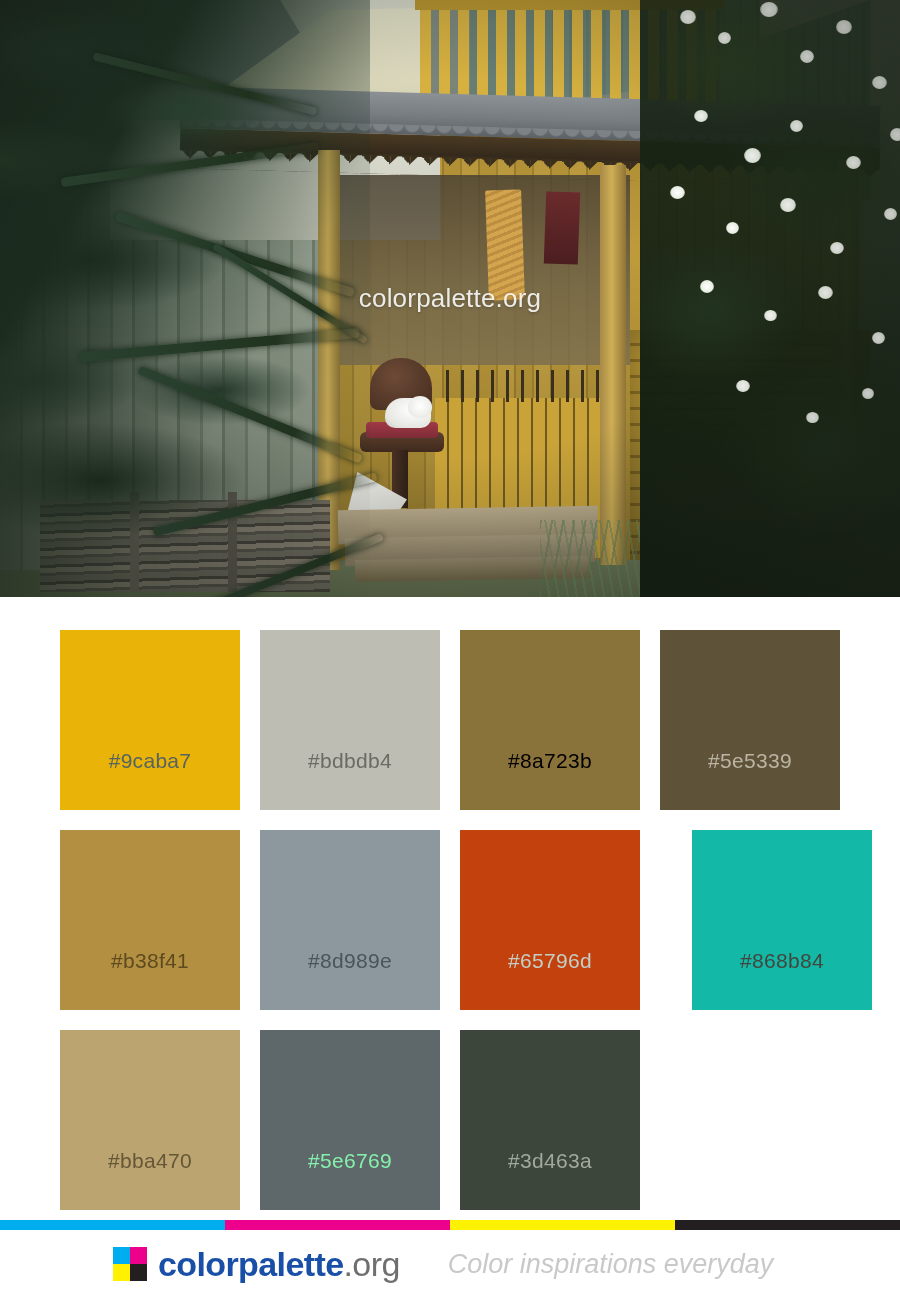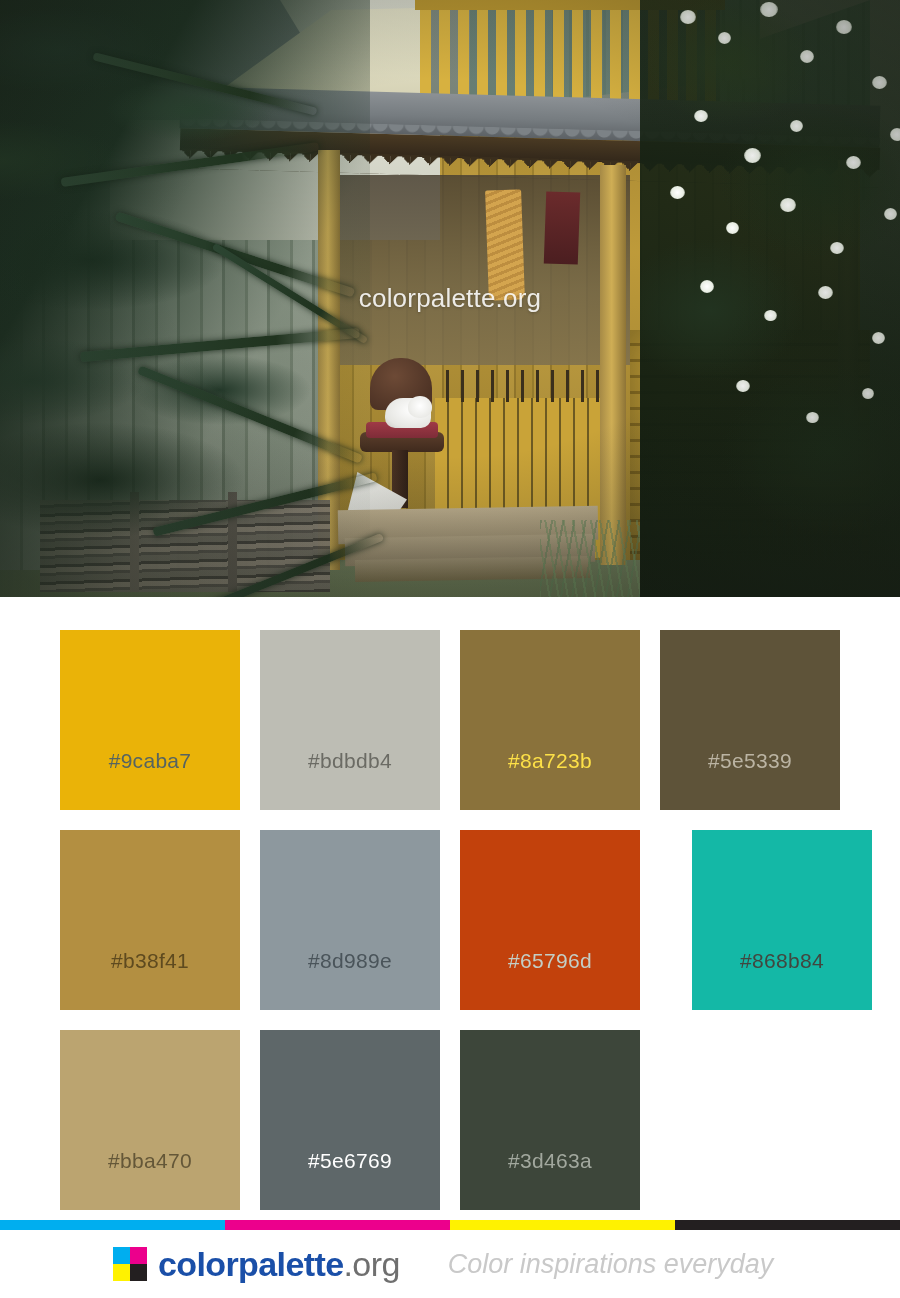--- a/index.html
+++ b/index.html
@@ -517,21 +517,21 @@
 
 <div class="palette">
 
   <div class="swatch" style="background: #eab308;">
     <span class="swatch-label" style="color: rgb(86, 100, 97);">#9caba7</span>
   </div>
   <div class="swatch" style="background: rgb(189, 189, 180);">
     <span class="swatch-label" style="color: rgb(107, 107, 100);">#bdbdb4</span>
   </div>
   <div class="swatch" style="background: rgb(138, 114, 59);">
-    <span class="swatch-label" style="color: #fde047;">#8a723b</span>
+    <span class="swatch-label" style="color: #000000;">#8a723b</span>
   </div>
   <div class="swatch" style="background: rgb(94, 83, 57);">
     <span class="swatch-label" style="color: rgb(187, 180, 163);">#5e5339</span>
   </div>
 
   <div class="swatch" style="background: rgb(179, 143, 65);">
     <span class="swatch-label" style="color: rgb(94, 74, 31);">#b38f41</span>
   </div>
   <div class="swatch" style="background: rgb(141, 152, 158);">
     <span class="swatch-label" style="color: rgb(74, 84, 90);">#8d989e</span>
@@ -540,21 +540,21 @@
     <span class="swatch-label" style="color: rgb(195, 206, 198);">#65796d</span>
   </div>
   <div class="swatch" style="background: #14b8a6; margin-left: 32px;">
     <span class="swatch-label" style="color: rgb(66, 70, 63);">#868b84</span>
   </div>
 
   <div class="swatch" style="background: rgb(187, 164, 112);">
     <span class="swatch-label" style="color: rgb(100, 87, 56);">#bba470</span>
   </div>
   <div class="swatch" style="background: rgb(94, 103, 105);">
-    <span class="swatch-label" style="color: #ffffff;">#5e6769</span>
+    <span class="swatch-label" style="color: #86efac;">#5e6769</span>
   </div>
   <div class="swatch" style="background: rgb(61, 70, 58);">
     <span class="swatch-label" style="color: rgb(162, 168, 158);">#3d463a</span>
   </div>
 </div>
 
 <div class="cmyk-bar">
   <div class="cmyk-seg" style="background: rgb(0, 174, 239);"></div>
   <div class="cmyk-seg" style="background: rgb(236, 0, 140);"></div>
   <div class="cmyk-seg" style="background: rgb(255, 242, 0);"></div>

